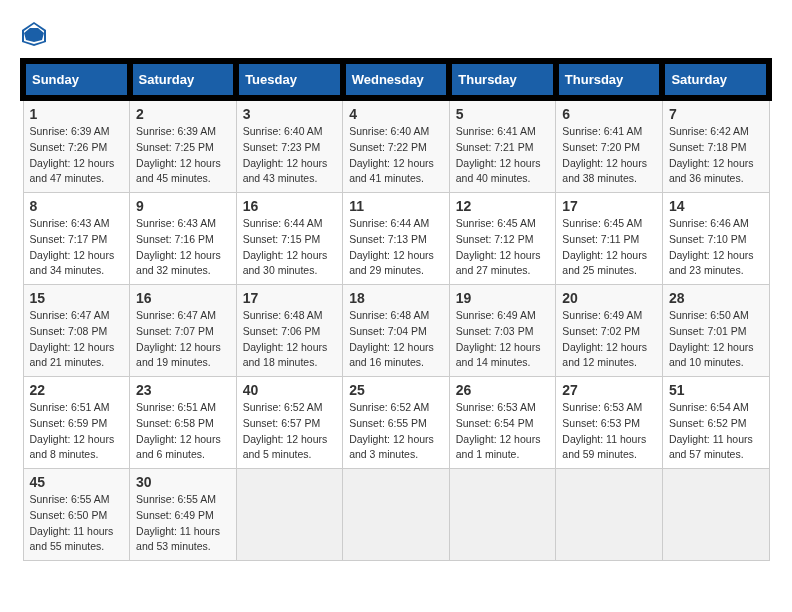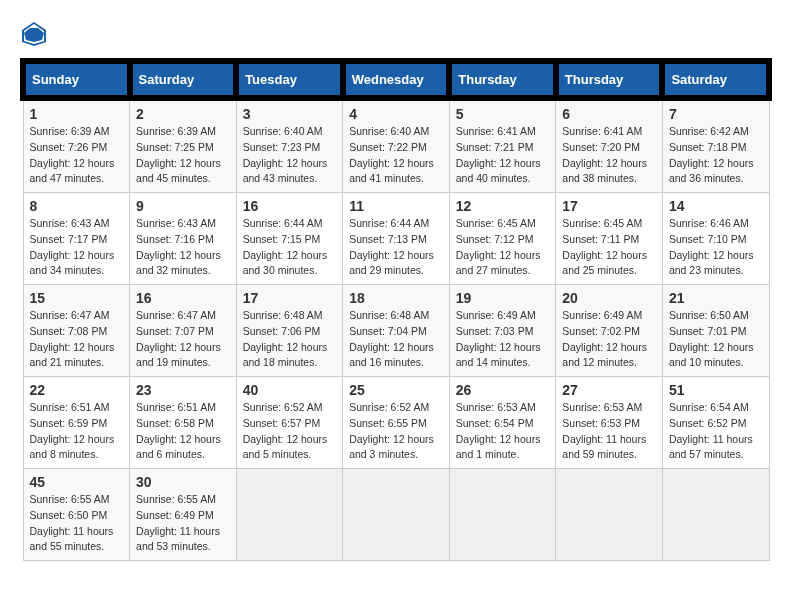--- a/index.html
+++ b/index.html
@@ -277,21 +277,21 @@
         </td>
         <td>
         <span class="day-number">20</span>
         <div class="day-info">
           Sunrise: 6:49 AM<br>
           Sunset: 7:02 PM<br>
           Daylight: 12 hours and 12 minutes.
         </div>
         </td>
         <td>
-        <span class="day-number">21</span>
+        <span class="day-number">28</span>
         <div class="day-info">
           Sunrise: 6:50 AM<br>
           Sunset: 7:01 PM<br>
           Daylight: 12 hours and 10 minutes.
         </div>
         </td>
       </tr>
       <tr>
         <td>
         <span class="day-number">22</span>

